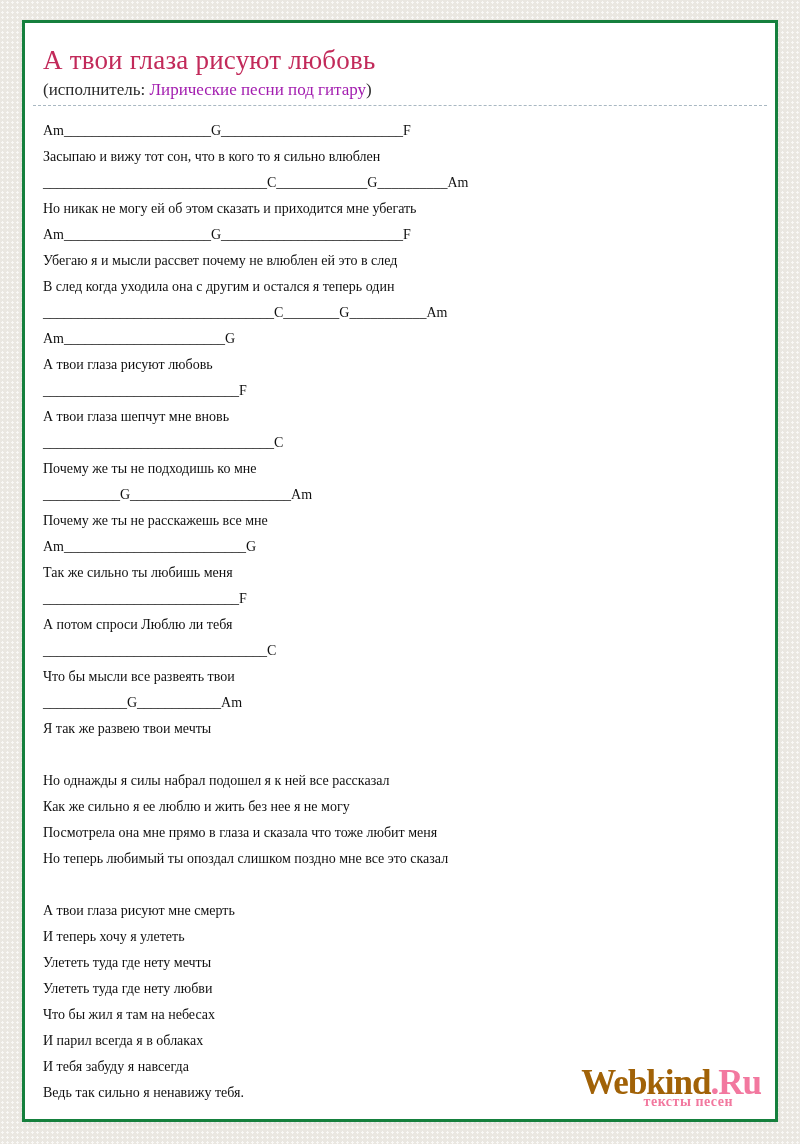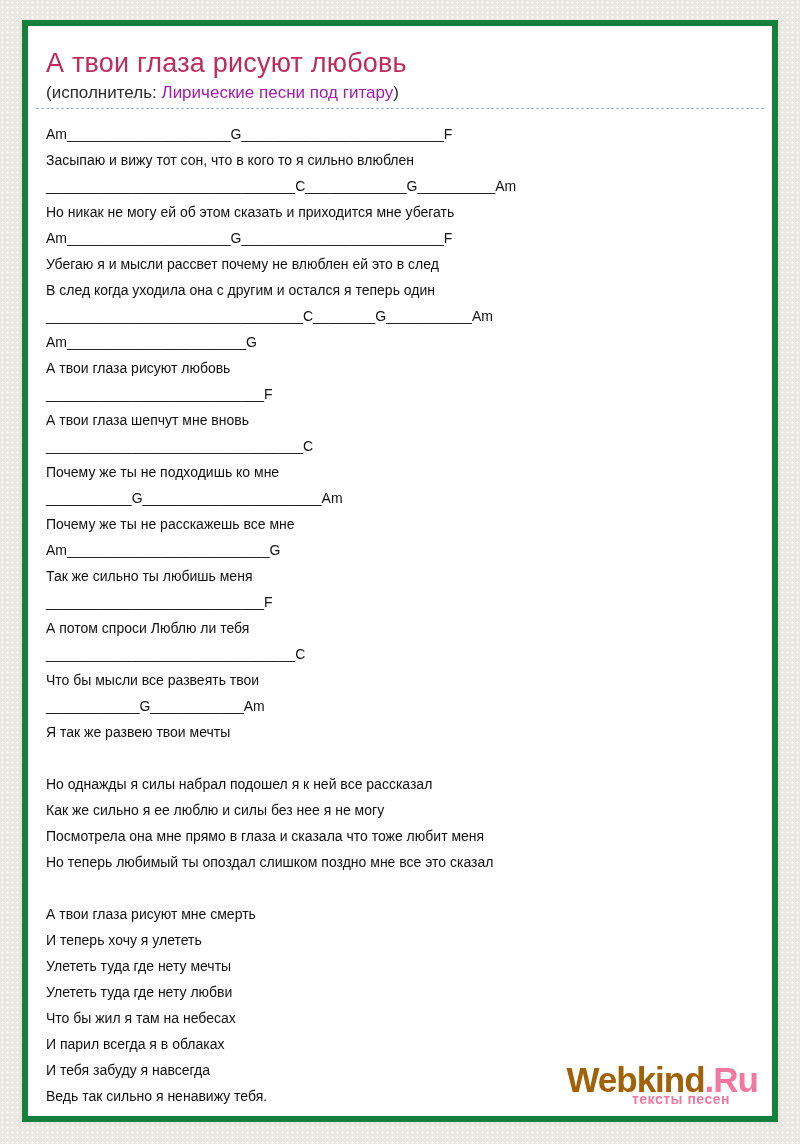--- a/index.html
+++ b/index.html
@@ -17,23 +17,24 @@
     overflow: hidden;
   }
   .content-card {
     position: absolute;
     left: 22px;
     top: 20px;
     width: 756px;
     height: 1102px;
     box-sizing: border-box;
     background: #ffffff;
-    border: 6px solid #15803d;
+    border: 3px solid #15803d;
     box-shadow: 0 1px 3px rgba(0,0,0,0.07);
     padding: 22px 8px 12px 8px;
+    font-family: Liberation Serif, serif;
   }
   .header {
     padding: 0 10px 2px 10px;
   }
   .page-title {
     margin: 0 0 4px 0;
     font-size: 27px;
     font-weight: 400;
     color: #c22a5a;
     letter-spacing: 0.2px;
@@ -119,21 +120,21 @@
       <div class="line chord">Am__________________________G</div>
       <div class="line lyric">Так же сильно ты любишь меня</div>
       <div class="line chord">____________________________F</div>
       <div class="line lyric">А потом спроси Люблю ли тебя</div>
       <div class="line chord">________________________________C</div>
       <div class="line lyric">Что бы мысли все развеять твои</div>
       <div class="line chord">____________G____________Am</div>
       <div class="line lyric">Я так же развею твои мечты</div>
       <div class="line blank">&nbsp;</div>
       <div class="line lyric">Но однажды я силы набрал подошел я к ней все рассказал</div>
-      <div class="line lyric">Как же сильно я ее люблю и силы без нее я не могу</div>
+      <div class="line lyric">Как же сильно я ее люблю и жить без нее я не могу</div>
       <div class="line lyric">Посмотрела она мне прямо в глаза и сказала что тоже любит меня</div>
       <div class="line lyric">Но теперь любимый ты опоздал слишком поздно мне все это сказал</div>
       <div class="line blank">&nbsp;</div>
       <div class="line lyric">А твои глаза рисуют мне смерть</div>
       <div class="line lyric">И теперь хочу я улететь</div>
       <div class="line lyric">Улететь туда где нету мечты</div>
       <div class="line lyric">Улететь туда где нету любви</div>
       <div class="line lyric">Что бы жил я там на небесах</div>
       <div class="line lyric">И парил всегда я в облаках</div>
       <div class="line lyric">И тебя забуду я навсегда</div>

